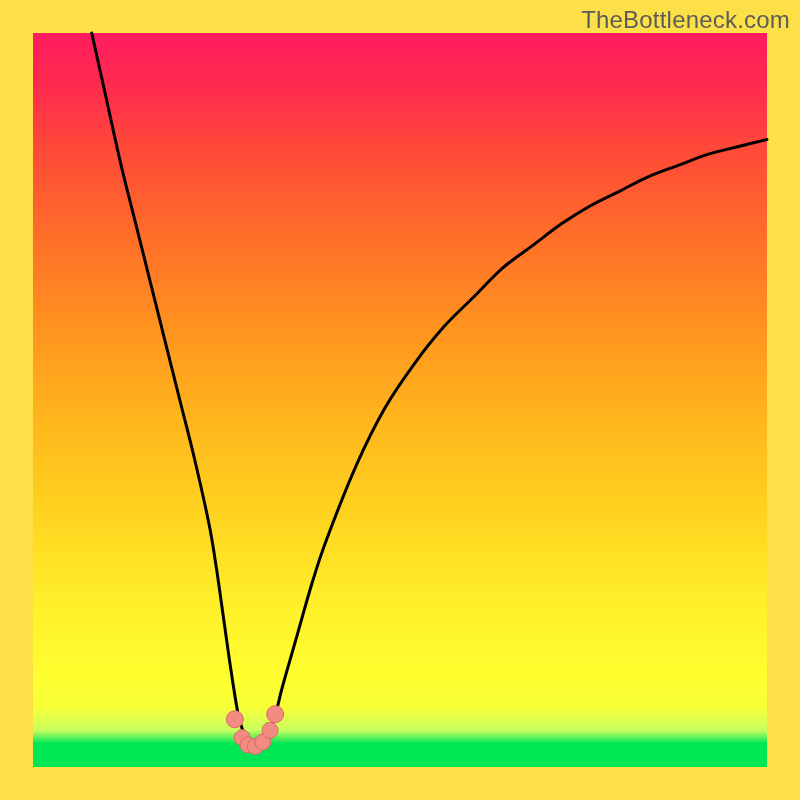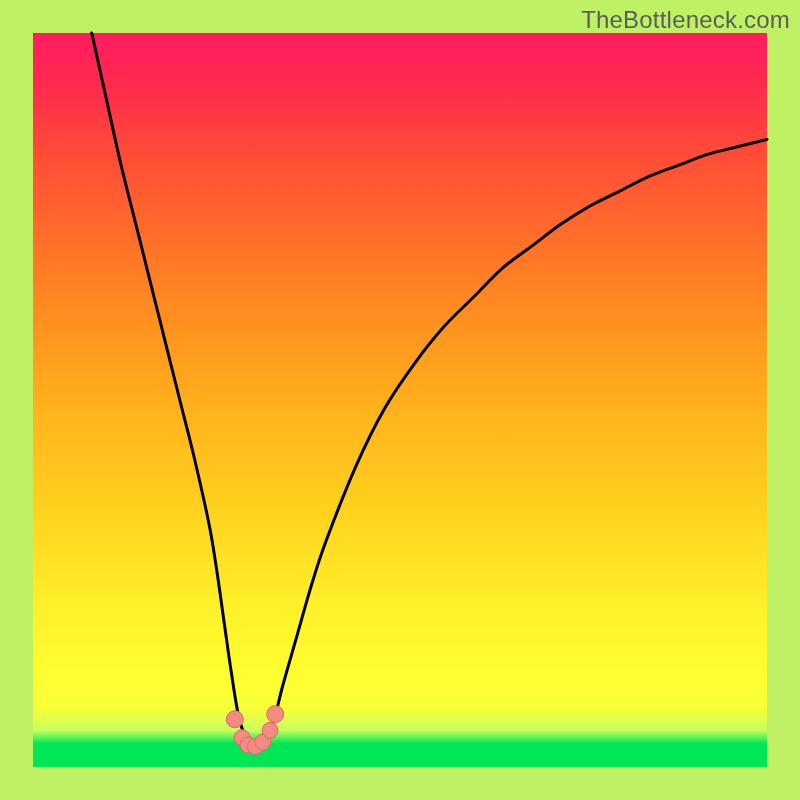--- a/index.html
+++ b/index.html
@@ -10,21 +10,21 @@
     overflow: hidden;
     background: #000;
     font-family: Arial, Helvetica, sans-serif;
   }
   .frame {
     position: absolute;
     left: 0;
     top: 0;
     width: 800px;
     height: 800px;
-    background: #bef264;
+    background: #fde047;
   }
   .plot {
     position: absolute;
     left: 33px;
     top: 33px;
     width: 734px;
     height: 734px;
     
     background: linear-gradient(
       to top,

